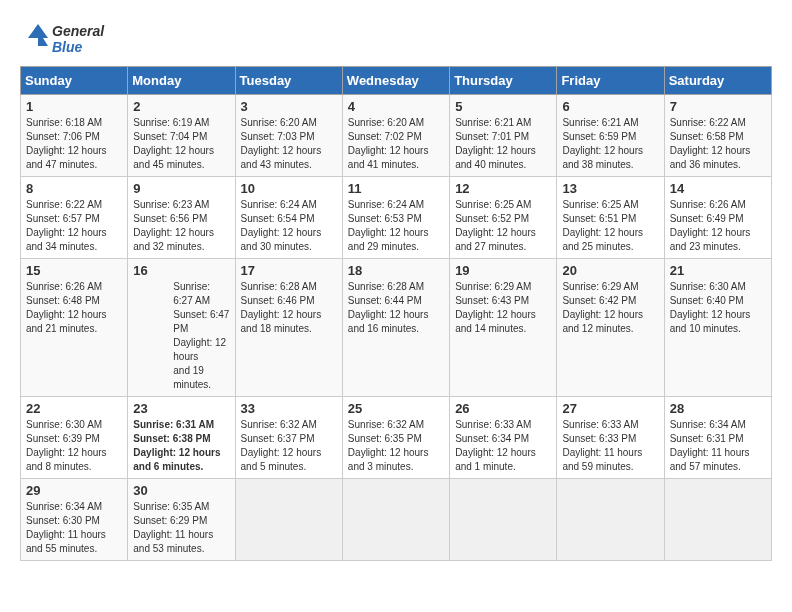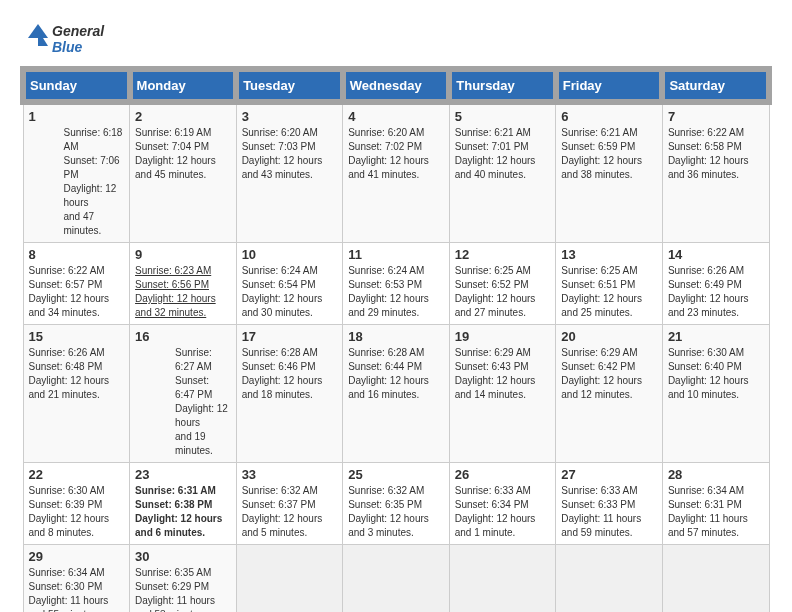--- a/index.html
+++ b/index.html
@@ -39,21 +39,21 @@
       border-collapse: collapse;
       font-size: 11px;
     }
     thead tr th {
       background-color: #2d6db5;
       color: #fff;
       padding: 6px 4px;
       font-size: 13px;
       font-weight: bold;
       text-align: left;
-      border: 6px solid #a3a3a3;
+      border: 1px solid #a3a3a3;
     }
     tbody tr td {
       border: 1px solid #ccc;
       vertical-align: top;
       padding: 4px 5px;
       width: calc(100% / 7);
       height: 80px;
       color: #333;
       background: #fff;
     }
@@ -102,21 +102,21 @@
         <th>Wednesday</th>
         <th>Thursday</th>
         <th>Friday</th>
         <th>Saturday</th>
       </tr>
   </thead>
   <tbody id="calendar-body">
       <tr>
         <td>
           <span class="day-num">1</span>
-          <div class="day-detail" style="white-space: pre-line; margin-left: 35px;">Sunrise: 6:18 AM
+          <div class="day-detail" style="white-space: pre-line;">Sunrise: 6:18 AM
 Sunset: 7:06 PM
 Daylight: 12 hours
 and 47 minutes.</div>
         </td>
         <td>
           <span class="day-num">2</span>
           <div class="day-detail" style="white-space: pre-line;">Sunrise: 6:19 AM
 Sunset: 7:04 PM
 Daylight: 12 hours
 and 45 minutes.</div>
@@ -160,21 +160,21 @@
       <tr>
         <td>
           <span class="day-num">8</span>
           <div class="day-detail" style="white-space: pre-line;">Sunrise: 6:22 AM
 Sunset: 6:57 PM
 Daylight: 12 hours
 and 34 minutes.</div>
         </td>
         <td>
           <span class="day-num">9</span>
-          <div class="day-detail" style="white-space: pre-line; text-decoration: underline;">Sunrise: 6:23 AM
+          <div class="day-detail" style="white-space: pre-line;">Sunrise: 6:23 AM
 Sunset: 6:56 PM
 Daylight: 12 hours
 and 32 minutes.</div>
         </td>
         <td>
           <span class="day-num">10</span>
           <div class="day-detail" style="white-space: pre-line;">Sunrise: 6:24 AM
 Sunset: 6:54 PM
 Daylight: 12 hours
 and 30 minutes.</div>

